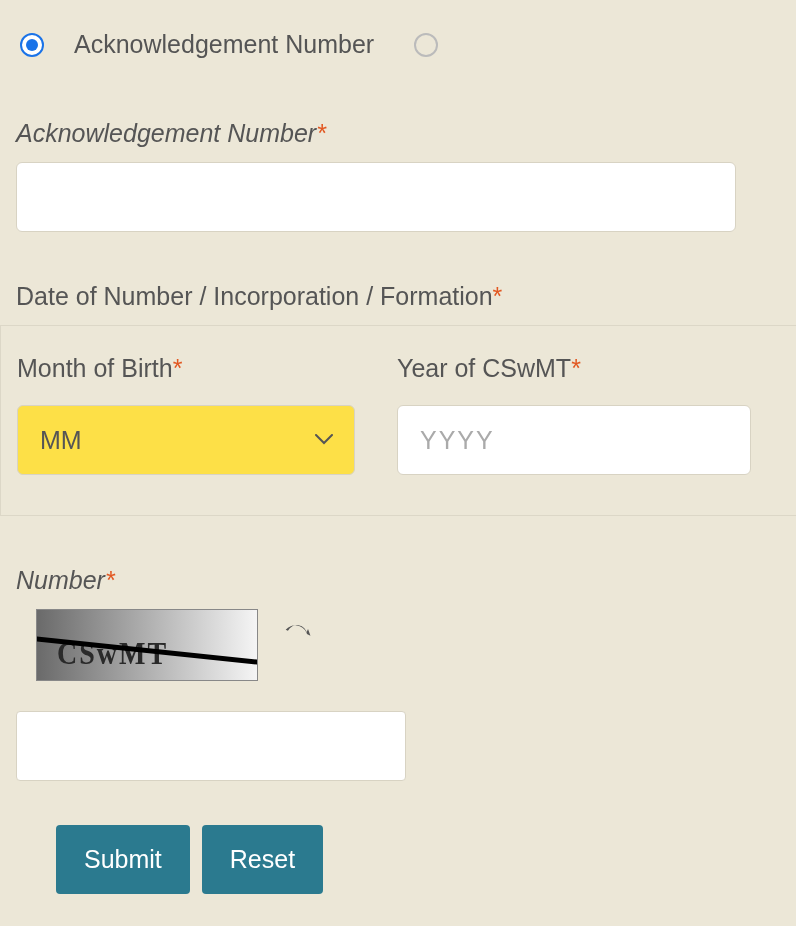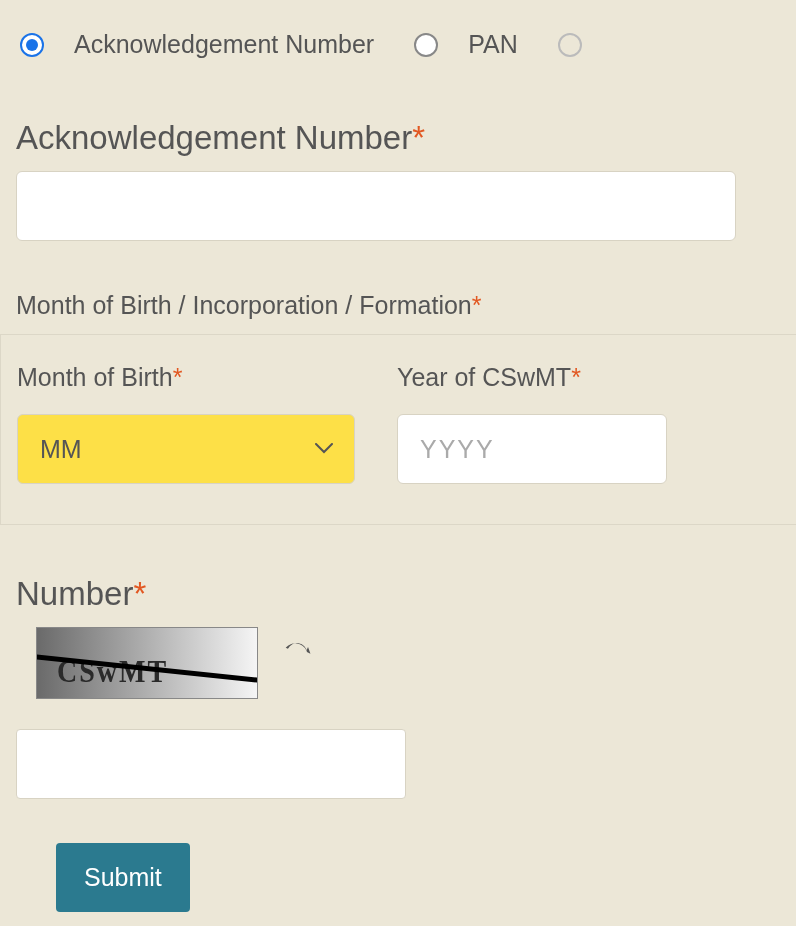--- a/index.html
+++ b/index.html
@@ -50,23 +50,24 @@
     }
     .radio.empty-gray {
       border: 2px solid #bbb;
       background: #ece7d7;
     }
     .radio-label {
       font-size: 25px;
       color: #555;
     }
     .field-label {
-      font-size: 33px;
+      font-size: 25px;
       color: #555;
       margin-bottom: 14px;
+      font-style: italic;
     }
     .req {
       color: #e25822;
     }
     .text-input {
       width: 720px;
       height: 70px;
       background: #fff;
       border: 1px solid #d8d3c3;
       border-radius: 6px;
@@ -122,21 +123,21 @@
       cursor: pointer;
     }
     .select-chevron {
       position: absolute;
       right: 22px;
       top: 50%;
       transform: translateY(-50%);
       pointer-events: none;
     }
     .year-input {
-      width: 270px;
+      width: 354px;
       height: 70px;
       background: #fff;
       border: 1px solid #d8d3c3;
       border-radius: 6px;
       font-size: 25px;
       padding: 0 22px;
       color: #0f766e;
     }
     .year-input::placeholder {
       color: #aaa;
@@ -215,37 +216,33 @@
   </style>
 </head>
 <body>
 
 <div class="radio-row">
   <div class="radio-item">
     <span class="radio selected"></span>
     <span class="radio-label">Acknowledgement Number</span>
   </div>
   <div class="radio-item">
-    <span class="radio"></span>
-    <span class="radio-label">PAN</span>
-  </div>
-  <div class="radio-item">
     <span class="radio empty-gray"></span>
   </div>
 </div>
 
 <div class="section-ack">
   <div class="field-label">
     <span>Acknowledgement Number</span><span class="req">*</span>
   </div>
   <input type="text" class="text-input" value="" style="">
 </div>
 
 <div class="dob-label-outer">
-  <span>Month of Birth / Incorporation / Formation</span><span class="req">*</span>
+  <span>Date of Number / Incorporation / Formation</span><span class="req">*</span>
 </div>
 <div class="dob-box">
   <div class="dob-col">
     <div class="dob-sublabel">
       <span>Month of Birth</span><span class="req">*</span>
     </div>
     <div class="select-wrap">
       <select class="select-input">
         <option>MM</option>
       </select>
@@ -277,13 +274,14 @@
       <svg width="30" height="30" viewBox="0 0 24 24">
           <path d="M4 12a8 8 0 0 1 14.9-4H22l-4-4v3A10 10 0 0 0 2 12h2z" fill="#555" transform="rotate(25 12 12)"></path>
         </svg>
     </span>
   </div>
   <input type="text" class="captcha-input" value="" style="">
 </div>
 
 <div class="button-row">
   <button class="btn">Submit</button>
+  <button class="btn">Reset</button>
 </div>
 
 </body></html>

